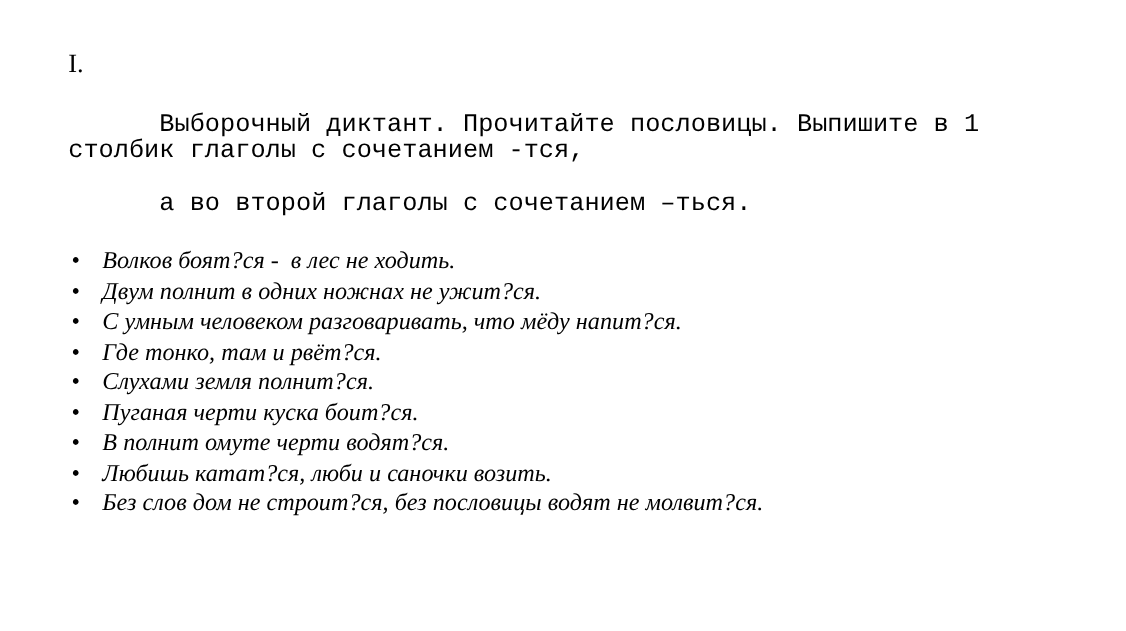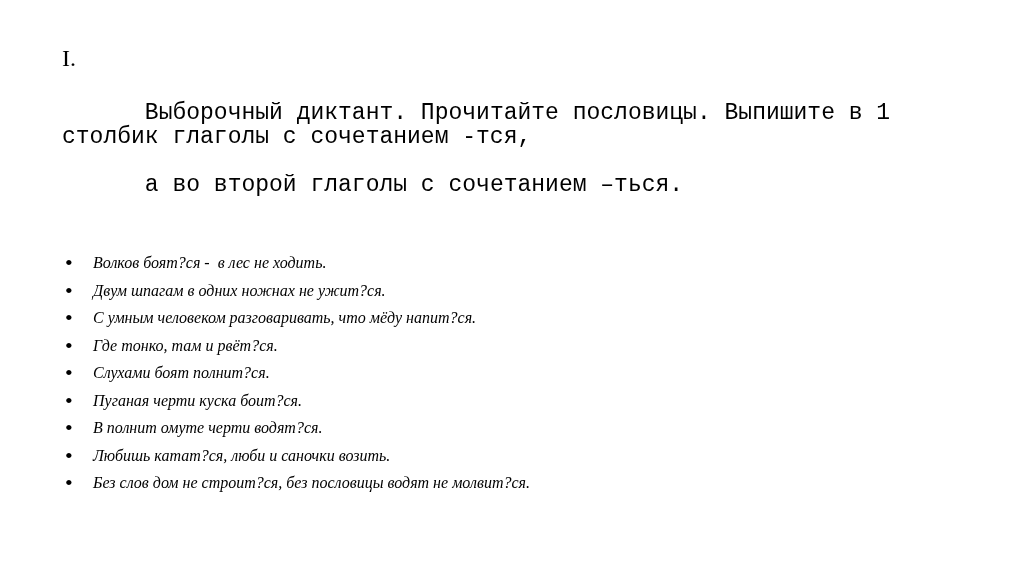--- a/index.html
+++ b/index.html
@@ -35,23 +35,23 @@
   }
   .task {
     margin-top: 5px;
     font-size: 23px;
     line-height: 24px;
     white-space: pre-wrap;
     font-family: Liberation Mono, monospace;
   }
   ul.proverbs {
     list-style: none;
-    margin: 28px 0 0 0;
+    margin: 2px 0 0 0;
     padding: 0;
-    font-size: 16px;
+    font-size: 22px;
     font-style: italic;
     line-height: 27.5px;
   }
   ul.proverbs li {
     position: relative;
     padding-left: 31px;
     white-space: pre-wrap;
   }
   ul.proverbs li::before {
     content: "\2022";
@@ -72,24 +72,24 @@
       <span class="num">I.</span>
     </div>
 
     <div class="task">
       <span>Выборочный диктант. Прочитайте пословицы. Выпишите в 1 столбик глаголы с сочетанием -тся,</span><br>
       <span>а во второй глаголы с сочетанием –ться.</span>
     </div>
 
     <ul class="proverbs">
       <li>Волков боят?ся -  в лес не ходить.</li>
-      <li>Двум шпагам в одних ножнах не ужит?ся.</li>
+      <li>Двум полнит в одних ножнах не ужит?ся.</li>
       <li>С умным человеком разговаривать, что мёду напит?ся.</li>
       <li>Где тонко, там и рвёт?ся.</li>
-      <li>Слухами боят полнит?ся.</li>
+      <li>Слухами земля полнит?ся.</li>
       <li>Пуганая черти куска боит?ся.</li>
       <li>В полнит омуте черти водят?ся.</li>
       <li>Любишь катат?ся, люби и саночки возить.</li>
       <li>Без слов дом не строит?ся, без пословицы водят не молвит?ся.</li>
     </ul>
 
   </div>
 </div>
 
 </body></html>

